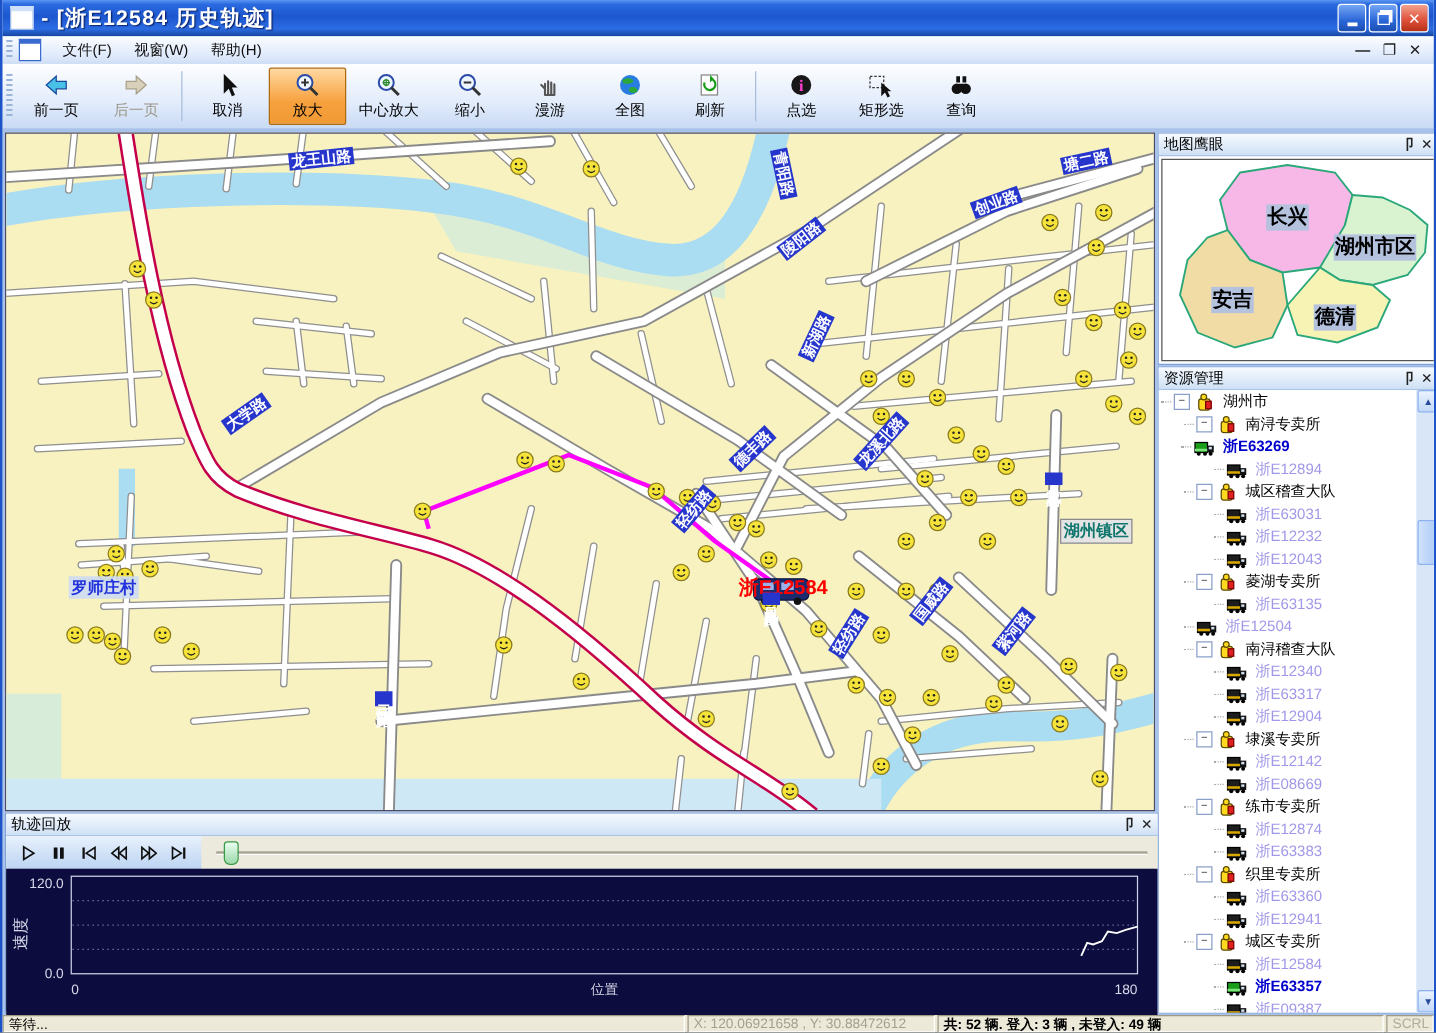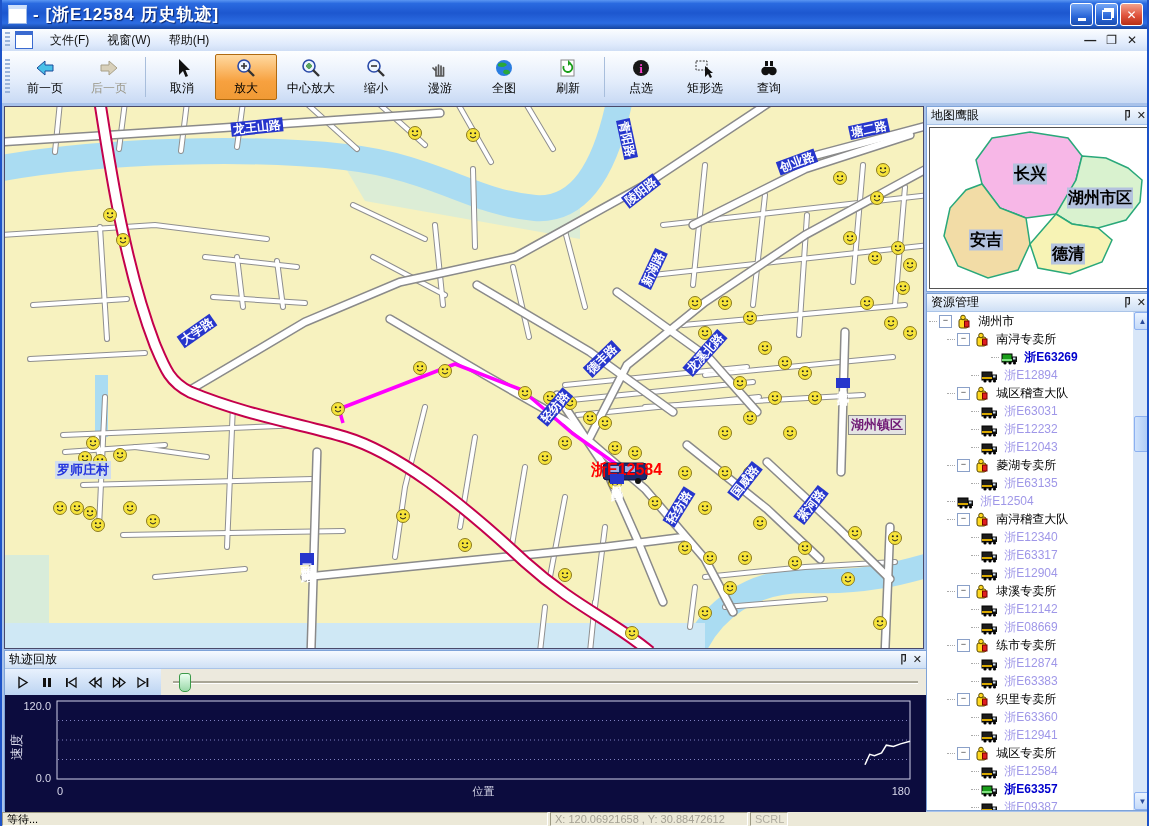--- a/index.html
+++ b/index.html
@@ -41,21 +41,21 @@
   
   #content{position:absolute;left:0;top:103px;width:100%;height:709px;background:#a8c2ea;}
   
   #map-wrap{position:absolute;left:2px;top:3px;width:918px;height:541px;background:#f7f2bf;border:1px solid #4a4a6a;overflow:hidden;}
   #map-svg{position:absolute;left:0;top:0;}
   #map-labels{position:absolute;left:0;top:0;width:100%;height:100%;pointer-events:none;}
   .road-label{position:absolute;background:#2636cc;color:#fff;font-weight:bold;font-size:12px;line-height:14px;
     padding:0 2px;white-space:nowrap;transform-origin:center;}
   .road-label.vert{writing-mode:vertical-rl;letter-spacing:2px;padding:2px 0;}
   .area-label-blue{position:absolute;color:#2233dd;font-weight:bold;font-size:13px;background:rgba(205,220,242,.9);padding:0 2px;white-space:nowrap;}
-  .area-label-black{position:absolute;color:#701a75;font-weight:bold;font-size:13px;background:#e4e4e4;border:1px solid #8a8a8a;padding:0 2px;white-space:nowrap;}
+  .area-label-black{position:absolute;color:#0f766e;font-weight:bold;font-size:13px;background:#e4e4e4;border:1px solid #8a8a8a;padding:0 2px;white-space:nowrap;}
   
   .panel{position:absolute;background:#fff;border:1px solid #7da2d8;display:flex;flex-direction:column;}
   .panel-header{height:17px;background:linear-gradient(180deg,#f6faff,#cfe0f5);border-bottom:1px solid #aac4e8;
     display:flex;align-items:center;font-size:12px;color:#000;padding:0 4px;flex:0 0 auto;}
   .panel-header .ph-icons{margin-left:auto;display:flex;gap:6px;align-items:center;color:#222;font-size:11px;font-weight:bold;}
   .pin-icon{display:inline-block;transform:rotate(0deg);font-weight:bold;}
   #overview-panel{left:924px;top:3px;width:223px;height:184px;}
   #overview-body{flex:1;position:relative;margin:2px;border:1px solid #555;background:#fff;overflow:hidden;}
   .eagle-label{position:absolute;background:#b4c2de;color:#000;font-weight:bold;font-size:16px;padding:0 1px;white-space:nowrap;transform:translate(-50%,-50%);}
   #resource-panel{left:924px;top:190px;width:223px;height:516px;}
@@ -889,21 +889,21 @@
             <div class="trow" style="padding-left: 20px;">
               <span class="tdash"></span>
               <span class="texp">−</span>
               <span class="tico"><svg viewBox="0 0 17 15">
                   <rect x="4" y="5" width="9" height="9" rx="2" fill="#ffd820" stroke="#5a4a00"></rect>
                   <circle cx="8" cy="3.5" r="2.3" fill="#ffd820" stroke="#5a4a00"></circle>
                   <rect x="9.5" y="7" width="4.5" height="6" fill="#e02020" stroke="#700"></rect>
                 </svg></span>
               <span class="">&nbsp;南浔专卖所</span>
             </div>
-            <div class="trow" style="padding-left: 64px; text-align: right;">
+            <div class="trow" style="padding-left: 18px; text-align: right;">
               <span class="tdash"></span>
               <span class="tico"><svg viewBox="0 0 17 15">
                   <rect x="1" y="4" width="10" height="8" fill="#1a9e1a" stroke="#000"></rect>
                   <rect x="1" y="9" width="10" height="2" fill="#7fe07f"></rect>
                   <rect x="11" y="6.5" width="5" height="5.5" fill="#111"></rect>
                   <rect x="12" y="7.5" width="2.5" height="2" fill="#cfe0f0"></rect>
                   <circle cx="4" cy="13" r="1.6" fill="#000"></circle>
                   <circle cx="9" cy="13" r="1.6" fill="#000"></circle>
                   <circle cx="13.5" cy="13" r="1.6" fill="#000"></circle>
                 </svg></span>
@@ -1287,16 +1287,17 @@
             <polyline points="859.9805555555555,69.7 864.7194444444444,59.3 869.4583333333334,60.6 876.5666666666667,58 881.3055555555555,50.199999999999996 888.4138888888889,51.5 895.5222222222222,48.9 905,46.3" fill="none" stroke="#ffffff" stroke-width="1.5"></polyline>
           </svg>
       </div>
     </div>
 
   </div>
 
   <div id="statusbar">
     <div class="sb-pane sb-msg">等待...</div>
     <div class="sb-pane sb-xy">X: 120.06921658 , Y: 30.88472612</div>
+    <div class="sb-pane sb-sum">共: 52 辆. 登入: 3 辆 , 未登入: 49 辆</div>
     <div class="sb-pane sb-scrl">SCRL</div>
   </div>
 
 </div>
 
 </body></html>

